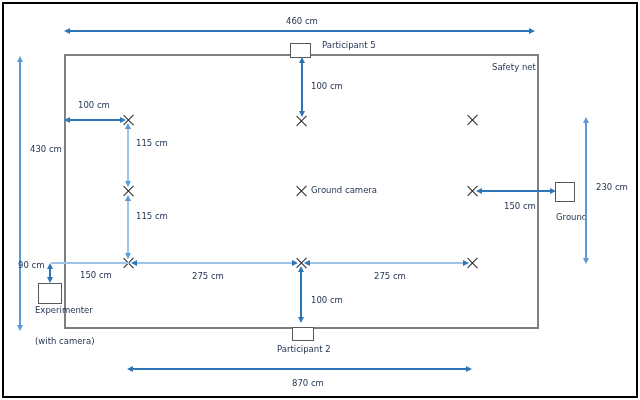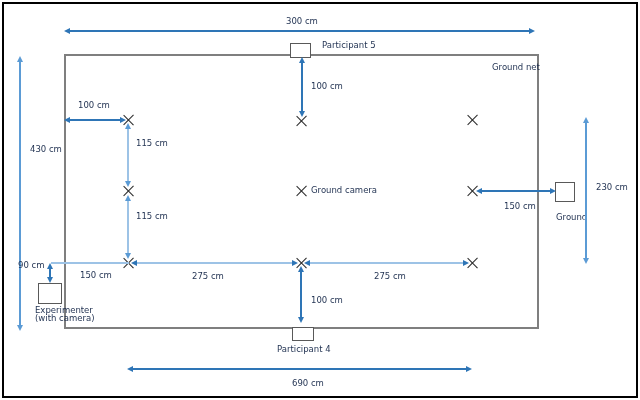--- a/index.html
+++ b/index.html
@@ -20,46 +20,46 @@
   .dline{position:absolute}
   .head{position:absolute;width:0;height:0;border-style:solid;border-color:transparent}
 </style>
 </head>
 <body>
 
 <div class="stage" style="--outer-border: #000000; --arena-border: #7f7f7f; --box-border: #595959; --marker: #262626; --text: #1f3050;">
   <div class="frame"></div>
   <div class="arena"></div>
 
-  <span class="lbl" style="left:492px;top:63px">Ground net</span>
+  <span class="lbl" style="left:492px;top:63px">Safety net</span>
   <span class="lbl" style="left:311px;top:186px">Ground camera</span>
   <span class="lbl" style="left:322px;top:41px">Participant 5</span>
-  <span class="lbl" style="left:277px;top:345px">Participant 4</span>
+  <span class="lbl" style="left:277px;top:345px">Participant 2</span>
   <span class="lbl" style="left:556px;top:213px">Ground</span>
   <span class="lbl" style="left:35px;top:306px">Experimenter</span>
-  <span class="lbl" style="left:35px;top:314px">(with camera)</span>
+  <span class="lbl" style="left:35px;top:337px">(with camera)</span>
 
   <div id="dyn">
       <div class="box" style="left: 290px; top: 43px; width: 19px; height: 13px;"></div>
       <div class="box" style="left: 292px; top: 327px; width: 20px; height: 12px;"></div>
       <div class="box" style="left: 555px; top: 182px; width: 18px; height: 18px;"></div>
       <div class="box" style="left: 38px; top: 283px; width: 22px; height: 19px;"></div>
       <div class="marker" style="left: 121.5px; top: 113.5px;"></div>
       <div class="marker" style="left: 294.5px; top: 114.5px;"></div>
       <div class="marker" style="left: 465.5px; top: 113.5px;"></div>
       <div class="marker" style="left: 121.5px; top: 184.5px;"></div>
       <div class="marker" style="left: 294.5px; top: 184.5px;"></div>
       <div class="marker" style="left: 465.5px; top: 184.5px;"></div>
       <div class="marker" style="left: 121.5px; top: 256.5px;"></div>
       <div class="marker" style="left: 294.5px; top: 256.5px;"></div>
       <div class="marker" style="left: 465.5px; top: 256.5px;"></div>
       <div class="dline" style="left: 68px; top: 30.3px; width: 463px; height: 1.4px; background: rgb(46, 117, 182);"></div>
       <div class="head" style="left: 64px; top: 27.5px; border-width: 3.5px 6px 3.5px 0px; border-right-color: rgb(46, 117, 182);"></div>
       <div class="head" style="left: 529px; top: 27.5px; border-width: 3.5px 0px 3.5px 6px; border-left-color: rgb(46, 117, 182);"></div>
-      <span class="lbl" style="left: 286px; top: 17px;">300 cm</span>
+      <span class="lbl" style="left: 286px; top: 17px;">460 cm</span>
       <div class="dline" style="left: 19.3px; top: 60px; width: 1.4px; height: 267px; background: rgb(91, 155, 213);"></div>
       <div class="head" style="left: 16.5px; top: 56px; border-width: 0px 3.5px 6px; border-bottom-color: rgb(91, 155, 213);"></div>
       <div class="head" style="left: 16.5px; top: 325px; border-width: 6px 3.5px 0px; border-top-color: rgb(91, 155, 213);"></div>
       <span class="lbl" style="left: 30px; top: 145px;">430 cm</span>
       <div class="dline" style="left: 68px; top: 119.3px; width: 54px; height: 1.4px; background: rgb(46, 117, 182);"></div>
       <div class="head" style="left: 64px; top: 116.5px; border-width: 3.5px 6px 3.5px 0px; border-right-color: rgb(46, 117, 182);"></div>
       <div class="head" style="left: 120px; top: 116.5px; border-width: 3.5px 0px 3.5px 6px; border-left-color: rgb(46, 117, 182);"></div>
       <span class="lbl" style="left: 78px; top: 101px;">100 cm</span>
       <div class="dline" style="left: 127.3px; top: 127px; width: 1.4px; height: 56px; background: rgb(157, 195, 230);"></div>
       <div class="head" style="left: 124.5px; top: 123px; border-width: 0px 3.5px 6px; border-bottom-color: rgb(91, 155, 213);"></div>
@@ -86,21 +86,21 @@
       <div class="head" style="left: 304px; top: 259.5px; border-width: 3.5px 6px 3.5px 0px; border-right-color: rgb(46, 117, 182);"></div>
       <div class="head" style="left: 463px; top: 259.5px; border-width: 3.5px 0px 3.5px 6px; border-left-color: rgb(46, 117, 182);"></div>
       <span class="lbl" style="left: 374px; top: 272px;">275 cm</span>
       <div class="dline" style="left: 300.3px; top: 270px; width: 1.4px; height: 49px; background: rgb(46, 117, 182);"></div>
       <div class="head" style="left: 297.5px; top: 266px; border-width: 0px 3.5px 6px; border-bottom-color: rgb(46, 117, 182);"></div>
       <div class="head" style="left: 297.5px; top: 317px; border-width: 6px 3.5px 0px; border-top-color: rgb(46, 117, 182);"></div>
       <span class="lbl" style="left: 311px; top: 296px;">100 cm</span>
       <div class="dline" style="left: 131px; top: 368.3px; width: 337px; height: 1.4px; background: rgb(46, 117, 182);"></div>
       <div class="head" style="left: 127px; top: 365.5px; border-width: 3.5px 6px 3.5px 0px; border-right-color: rgb(46, 117, 182);"></div>
       <div class="head" style="left: 466px; top: 365.5px; border-width: 3.5px 0px 3.5px 6px; border-left-color: rgb(46, 117, 182);"></div>
-      <span class="lbl" style="left: 292px; top: 379px;">690 cm</span>
+      <span class="lbl" style="left: 292px; top: 379px;">870 cm</span>
       <div class="dline" style="left: 480px; top: 190.3px; width: 72px; height: 1.4px; background: rgb(46, 117, 182);"></div>
       <div class="head" style="left: 476px; top: 187.5px; border-width: 3.5px 6px 3.5px 0px; border-right-color: rgb(46, 117, 182);"></div>
       <div class="head" style="left: 550px; top: 187.5px; border-width: 3.5px 0px 3.5px 6px; border-left-color: rgb(46, 117, 182);"></div>
       <span class="lbl" style="left: 504px; top: 202px;">150 cm</span>
       <div class="dline" style="left: 585.3px; top: 121px; width: 1.4px; height: 139px; background: rgb(91, 155, 213);"></div>
       <div class="head" style="left: 582.5px; top: 117px; border-width: 0px 3.5px 6px; border-bottom-color: rgb(91, 155, 213);"></div>
       <div class="head" style="left: 582.5px; top: 258px; border-width: 6px 3.5px 0px; border-top-color: rgb(91, 155, 213);"></div>
       <span class="lbl" style="left: 596px; top: 183px; text-align: center;">230 cm</span>
       <div class="dline" style="left: 51px; top: 262.3px; width: 78px; height: 1.4px; background: rgb(157, 195, 230);"></div>
     </div>

